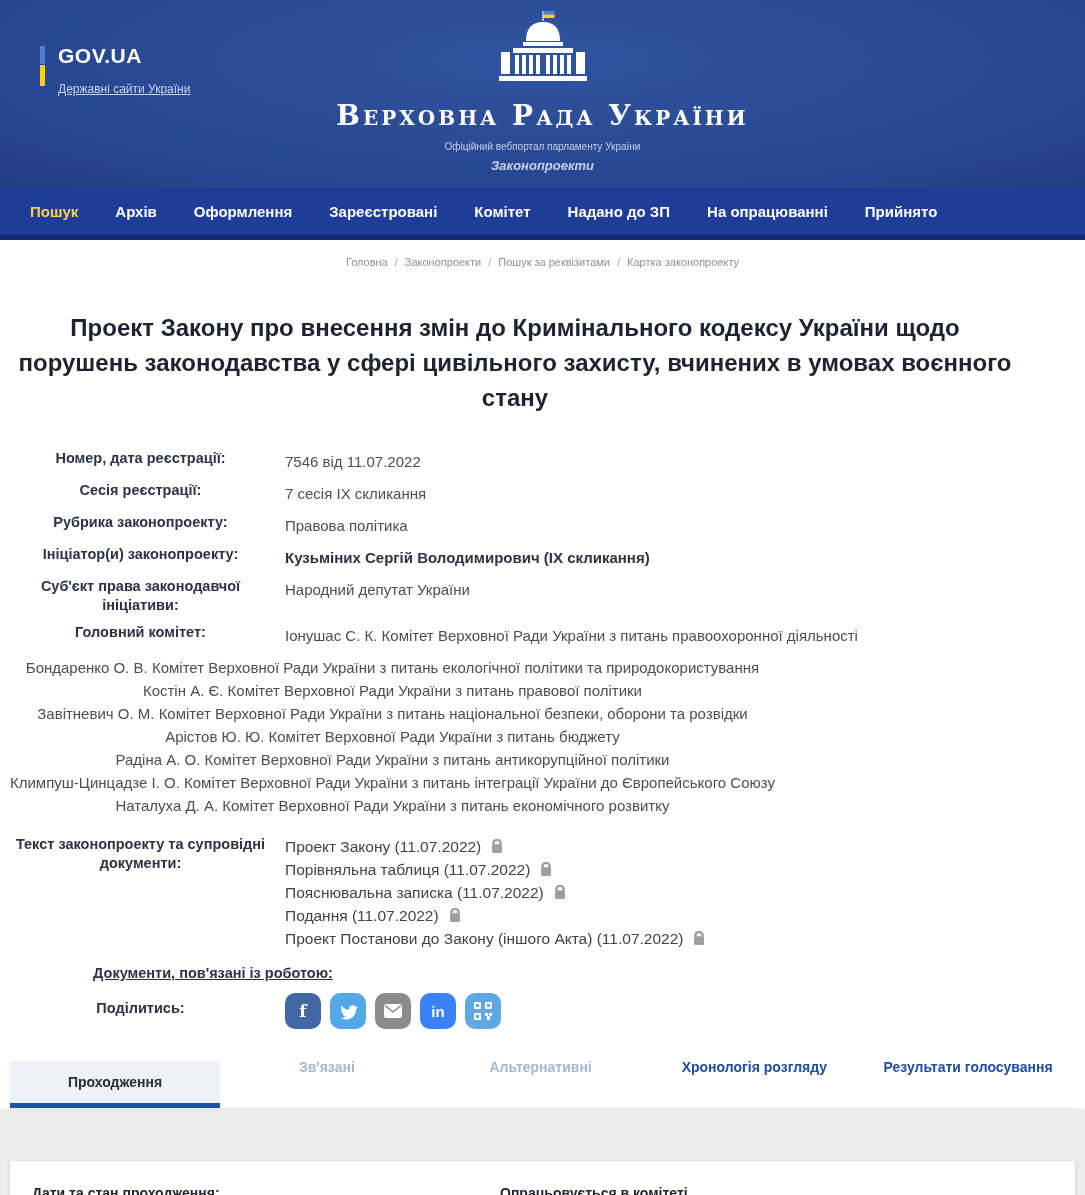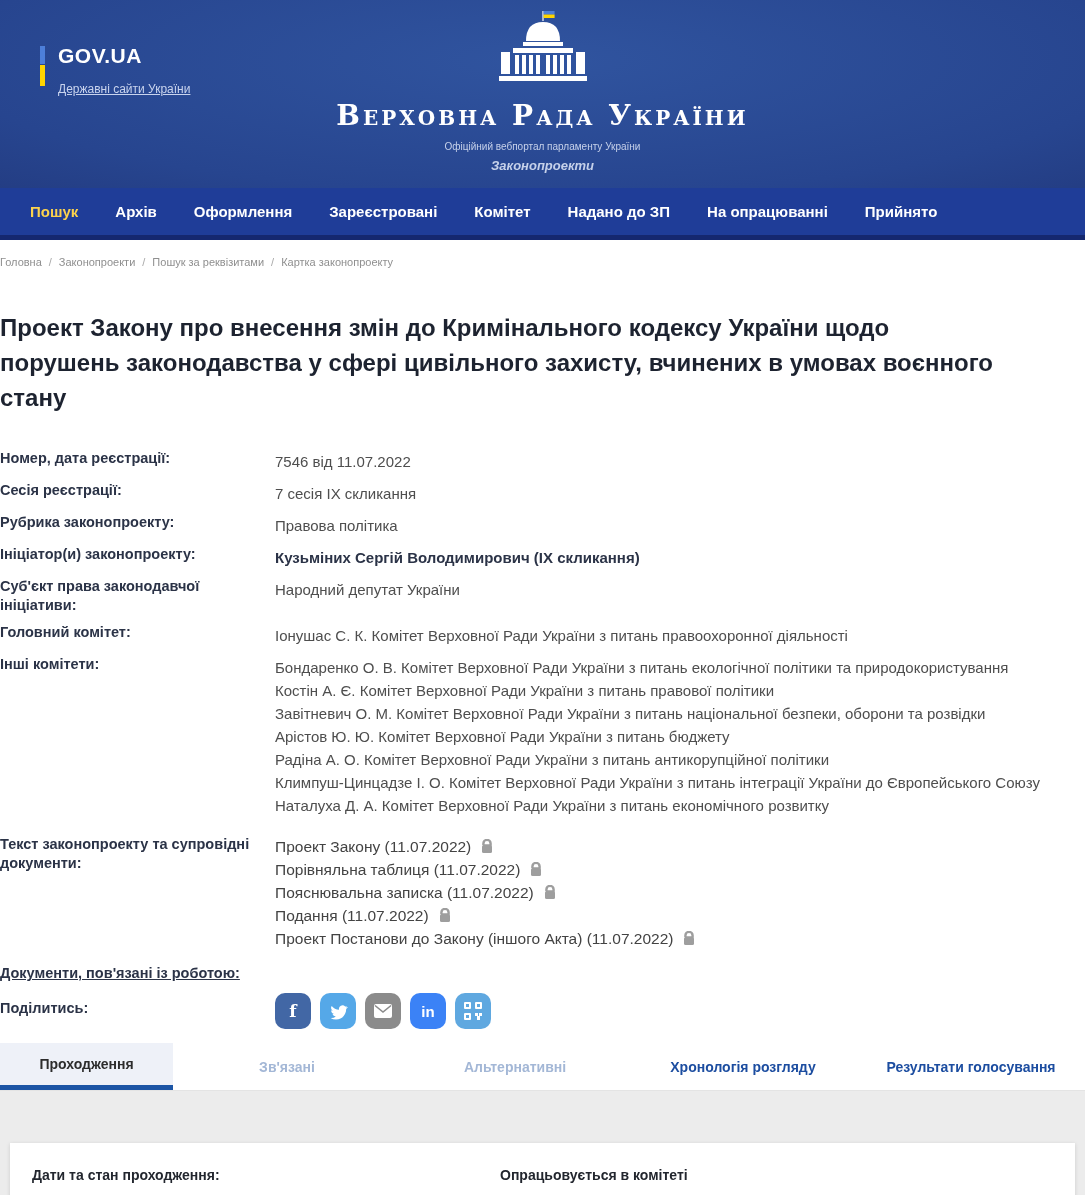--- a/index.html
+++ b/index.html
@@ -21,21 +21,21 @@
   .site-sub { font-size:10px; color:#c6d1ea; margin-top:9px; }
   .portal-section { font-size:13px; font-weight:bold; font-style:italic; color:#c6d1ea; margin-top:6px; }
 
   
   .nav { height:52px; background:#1f3d98; border-bottom:5px solid #15286f;
     display:flex; align-items:center; padding-left:30px; gap:37px; }
   .nav-item { color:#fff; font-weight:bold; font-size:15px; cursor:pointer; white-space:nowrap; }
   .nav-item.active { color:#fcd34d; }
 
   
-  .main { background:#fff; padding:0 0; }
+  .main { background:#fff; padding:0 10px;text-align:center; }
   .breadcrumb { padding:16px 0 0 0; font-size:11px; color:#8f8f8f; }
   .breadcrumb span.sep { margin:0 7px; color:#a9a9a9; }
   .bill-title { margin-top:42px; font-size:24px; font-weight:bold; color:#1d2330;
     line-height:35px; max-width:1010px; }
   .fields { margin-top:34px; }
   .field-row { display:flex; margin-bottom:8px; }
   .field-label { width:275px; flex:0 0 275px; font-weight:bold; font-size:14.5px;
     color:#2b3347; line-height:19px; padding-right:14px; }
   .field-value { font-size:15px; color:#4e4e4e; line-height:23px; padding-top:1px; }
   .field-value.bold { font-weight:bold; color:#2b3347; font-size:15px; }
@@ -46,22 +46,22 @@
   .share-row { display:flex; margin-top:16px; }
   .share-buttons { display:flex; gap:9px; margin-top:-6px; }
   .share-btn { width:36px; height:36px; border-radius:10px; display:flex;
     align-items:center; justify-content:center; color:#fff; font-weight:bold;
     font-size:17px; cursor:pointer; }
 
   
   .tabs { display:flex; align-items:stretch; margin-top:14px; border-bottom:1px solid #e4e4e4; }
   .tab { height:47px; display:flex; align-items:center; justify-content:center;
     font-size:14px; font-weight:bold; cursor:pointer; }
-  .tab.active { width:173px; background:#eef1f8; color:#2c2c2c;
-    border-bottom:5px solid #1c55a5; }
+  .tab.active { width:210px; background:#eef1f8; color:#2c2c2c;
+    border-bottom:5px solid #1c55a5;margin-top:18px; }
   .tab.muted { color:#a3b7d6; }
   .tab.link { color:#1c4da0; }
   .tab.spread { flex:1; }
 
   
   .bottom { background:#ececec; padding:52px 10px 0 10px; height:245px; }
   .card { background:#fff; box-shadow:0 1px 4px rgba(0,0,0,.14); padding:0 22px; }
   .t-head { display:flex; padding:24px 0 18px 0; font-size:14px; font-weight:bold;
     color:#22262e; border-bottom:1px solid #d9d9d9; }
   .t-col1 { width:468px; flex:0 0 468px; }
@@ -145,21 +145,20 @@
     </div>
     <div class="field-row">
       <div class="field-label">Суб'єкт права законодавчої ініціативи:</div>
       <div class="field-value">Народний депутат України</div>
     </div>
     <div class="field-row">
       <div class="field-label">Головний комітет:</div>
       <div class="field-value">Іонушас С. К. Комітет Верховної Ради України з питань правоохоронної діяльності</div>
     </div>
     <div class="field-row">
-      <div class="field-label">Інші комітети:</div>
       <div class="field-value multi-line">
         <div>Бондаренко О. В. Комітет Верховної Ради України з питань екологічної політики та природокористування</div>
         <div>Костін А. Є. Комітет Верховної Ради України з питань правової політики</div>
         <div>Завітневич О. М. Комітет Верховної Ради України з питань національної безпеки, оборони та розвідки</div>
         <div>Арістов Ю. Ю. Комітет Верховної Ради України з питань бюджету</div>
         <div>Радіна А. О. Комітет Верховної Ради України з питань антикорупційної політики</div>
         <div>Климпуш-Цинцадзе І. О. Комітет Верховної Ради України з питань інтеграції України до Європейського Союзу</div>
         <div>Наталуха Д. А. Комітет Верховної Ради України з питань економічного розвитку</div>
       </div>
     </div>

